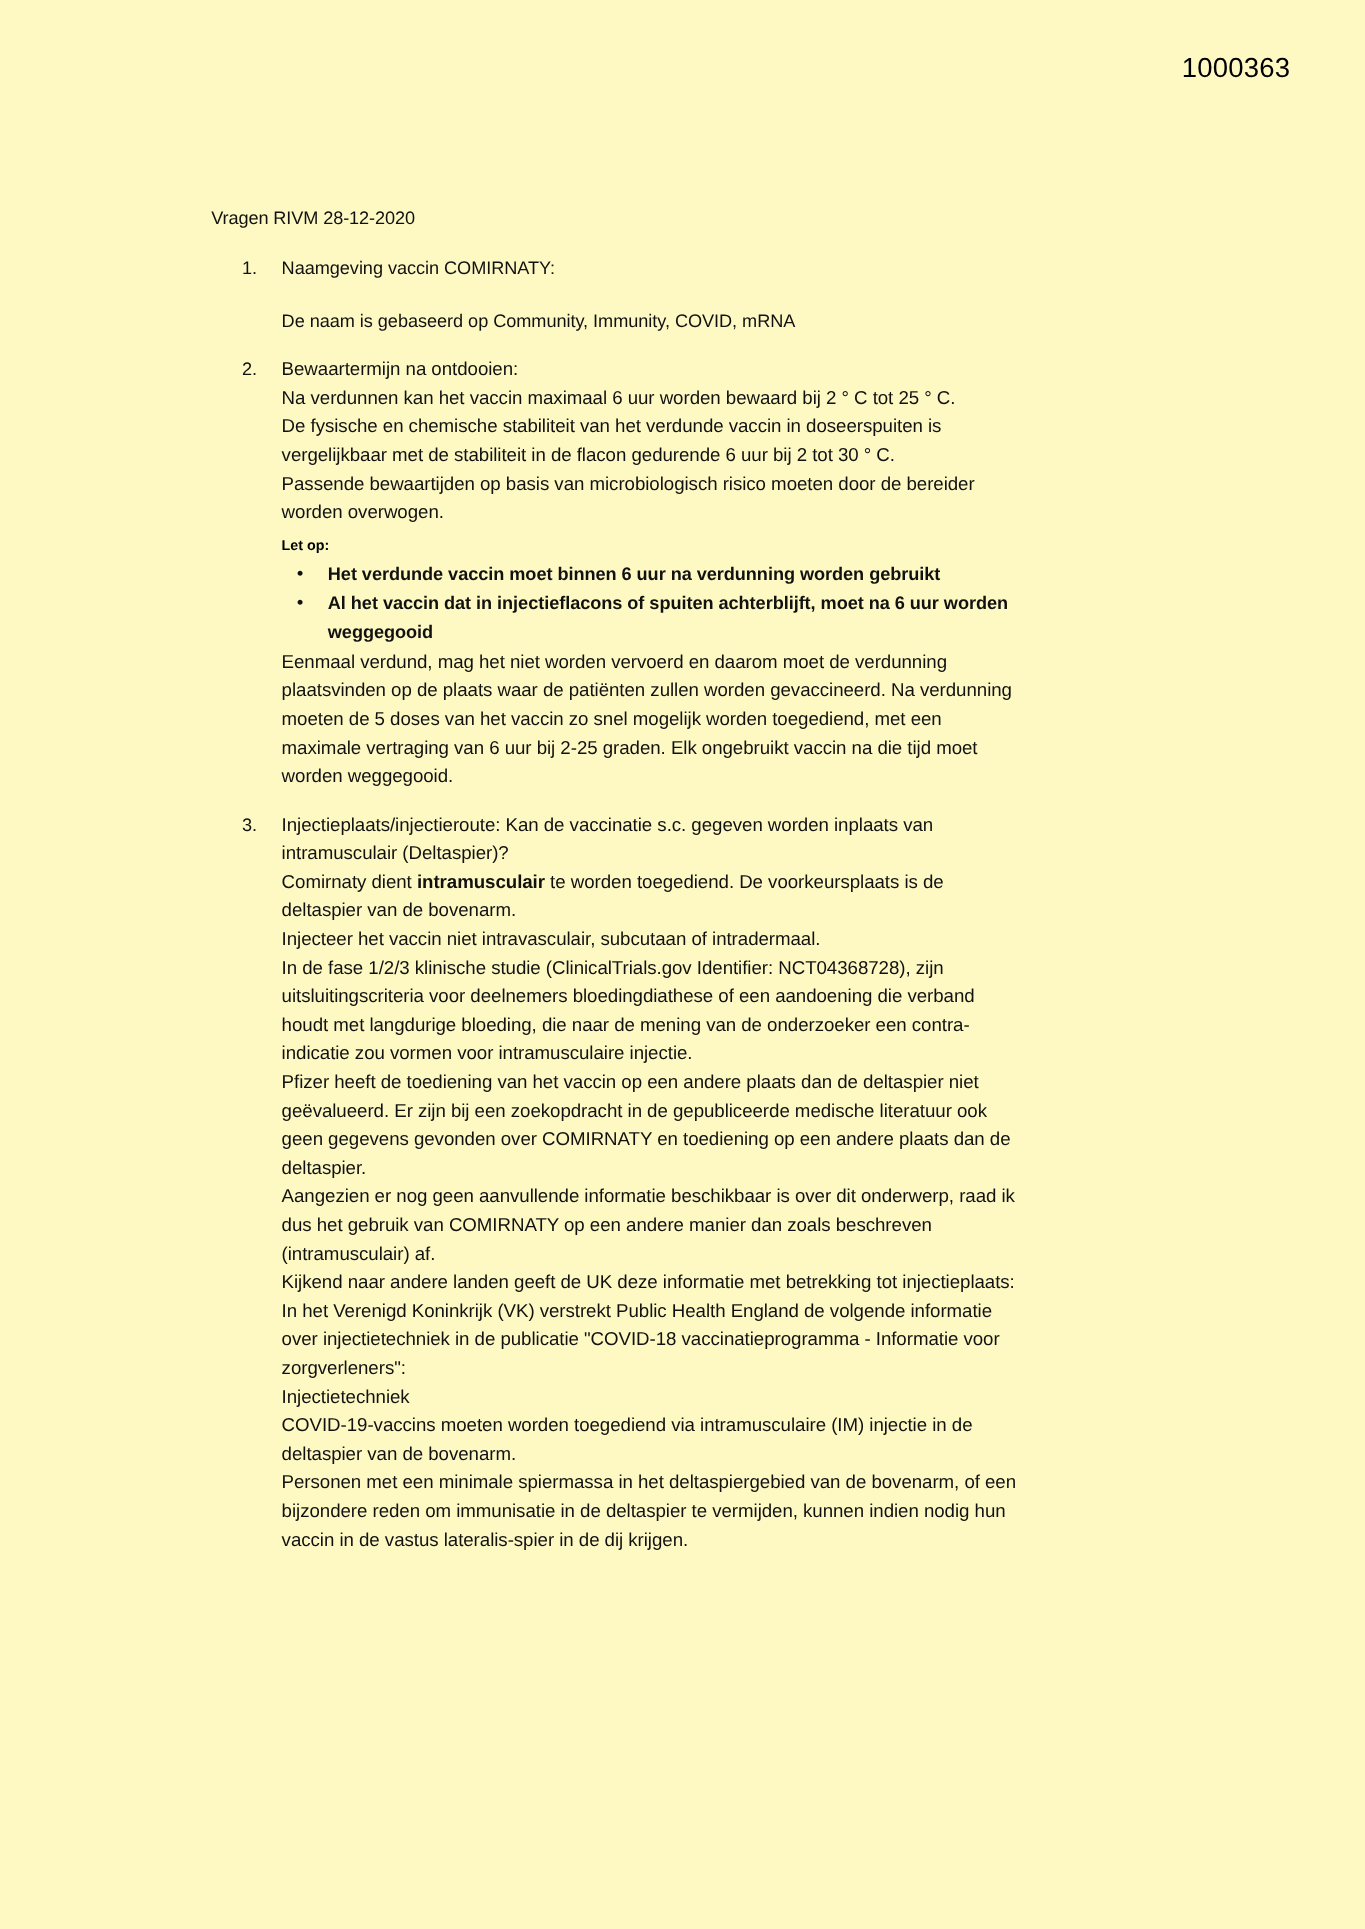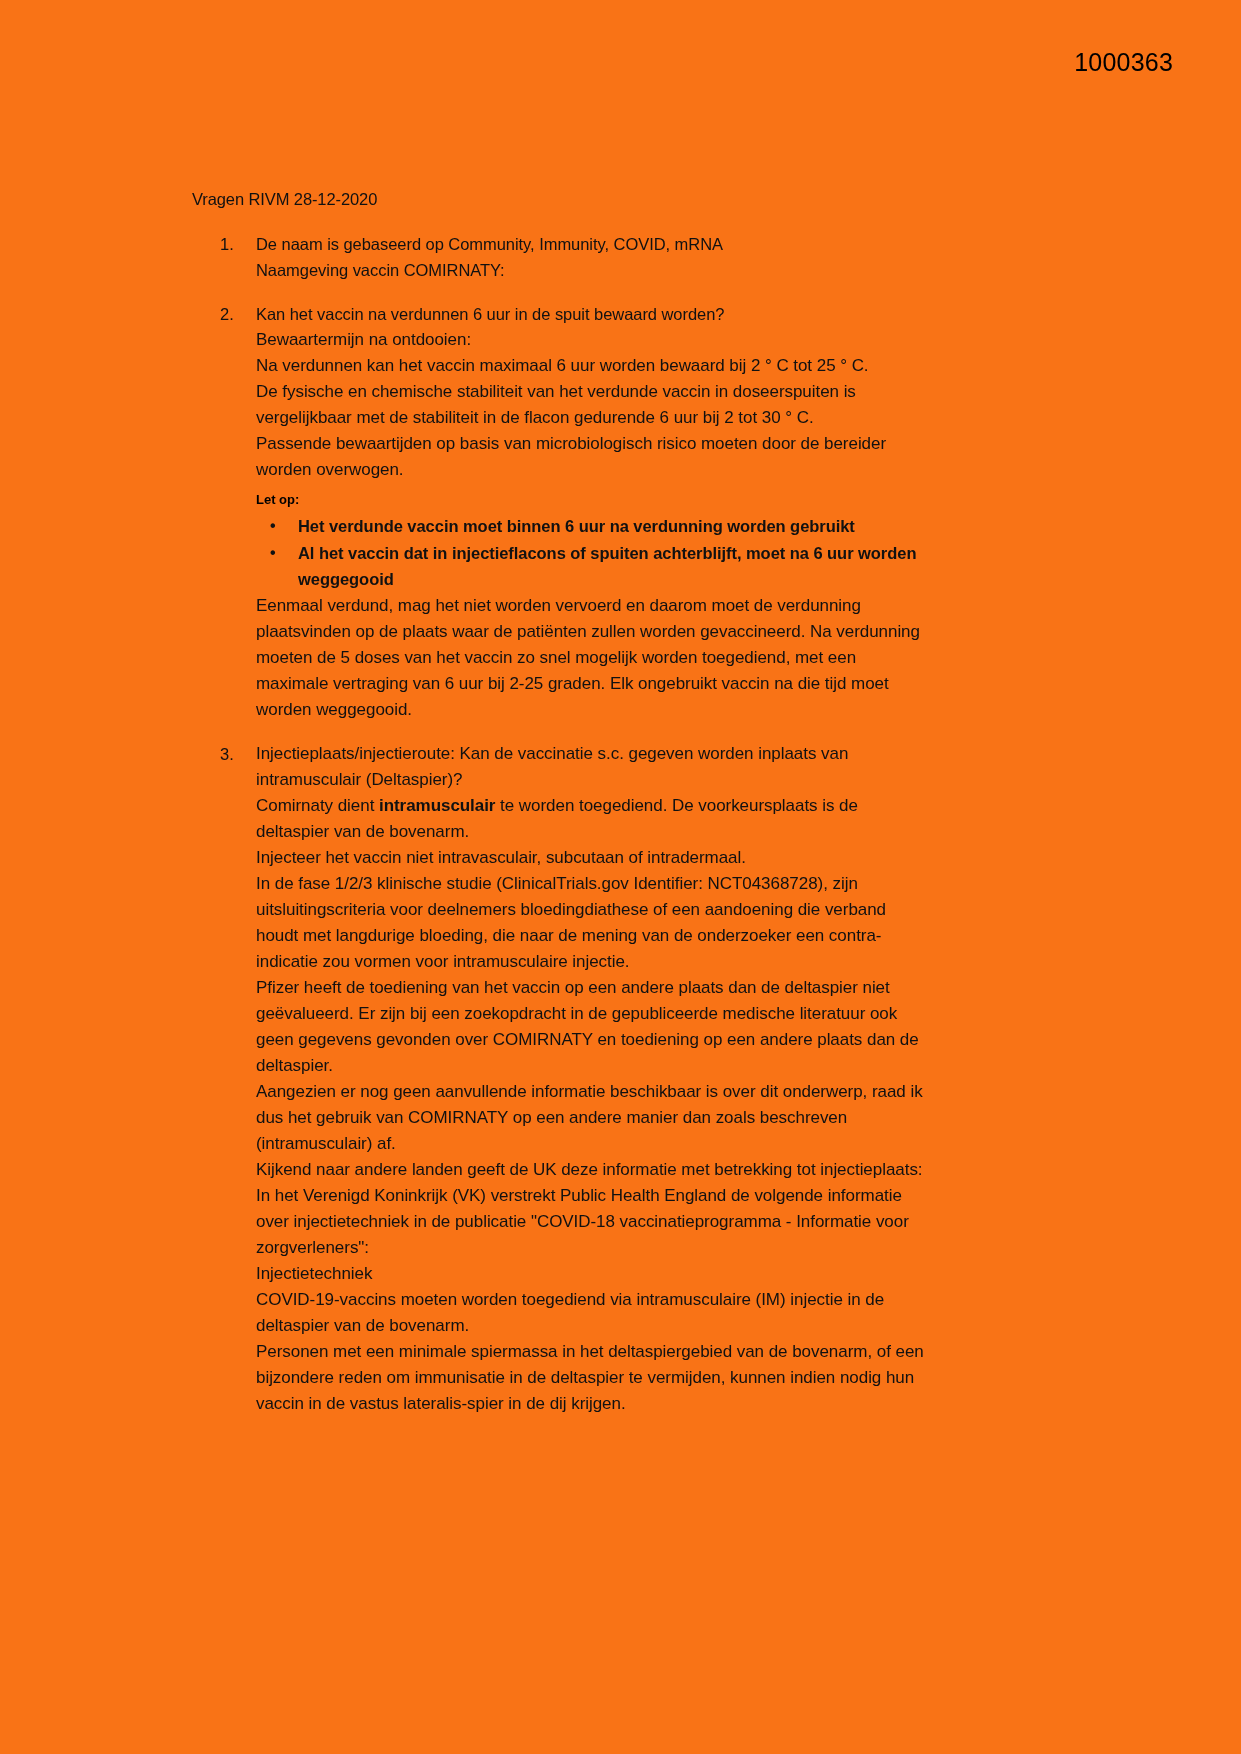--- a/index.html
+++ b/index.html
@@ -12,21 +12,21 @@
     height: 1754px;
     font-family: "Liberation Sans", sans-serif;
     color: #000000;
     position: relative;
     overflow: hidden;
   }
   .page {
     position: relative;
     width: 1241px;
     height: 1754px;
-    background: #f97316;
+    background: #fef9c3;
   }
   .doc-number {
     position: absolute;
     top: 48px;
     right: 68px;
     font-size: 25px;
     letter-spacing: 0.2px;
     color: #000;
     font-family: "Liberation Sans", sans-serif;
   }
@@ -122,27 +122,26 @@
   <div class="doc-number">1000363</div>
 
   <div class="content">
 
     <div class="doc-title">Vragen RIVM 28-12-2020</div>
 
     <ol class="numbered">
 
       <li>
         <span class="num">1.</span>
+        <div class="line">Naamgeving vaccin COMIRNATY:</div>
         <div class="line spaced">De naam is gebaseerd op Community, Immunity, COVID, mRNA</div>
-        <div class="line">Naamgeving vaccin COMIRNATY:</div>
       </li>
 
       <li>
         <span class="num">2.</span>
-        <div class="line">Kan het vaccin na verdunnen 6 uur in de spuit bewaard worden?</div>
         <div class="para">Bewaartermijn na ontdooien:</div>
         <div class="para">Na verdunnen kan het vaccin maximaal 6 uur worden bewaard bij 2 ° C tot 25 ° C.</div>
         <div class="para">De fysische en chemische stabiliteit van het verdunde vaccin in doseerspuiten is vergelijkbaar met de stabiliteit in de flacon gedurende 6 uur bij 2 tot 30 ° C.</div>
         <div class="para">Passende bewaartijden op basis van microbiologisch risico moeten door de bereider worden overwogen.</div>
 
         <div class="letop">Let op:</div>
 
         <ul class="bullets bullet-wrap">
           <li>
             <span class="dot">•</span>

